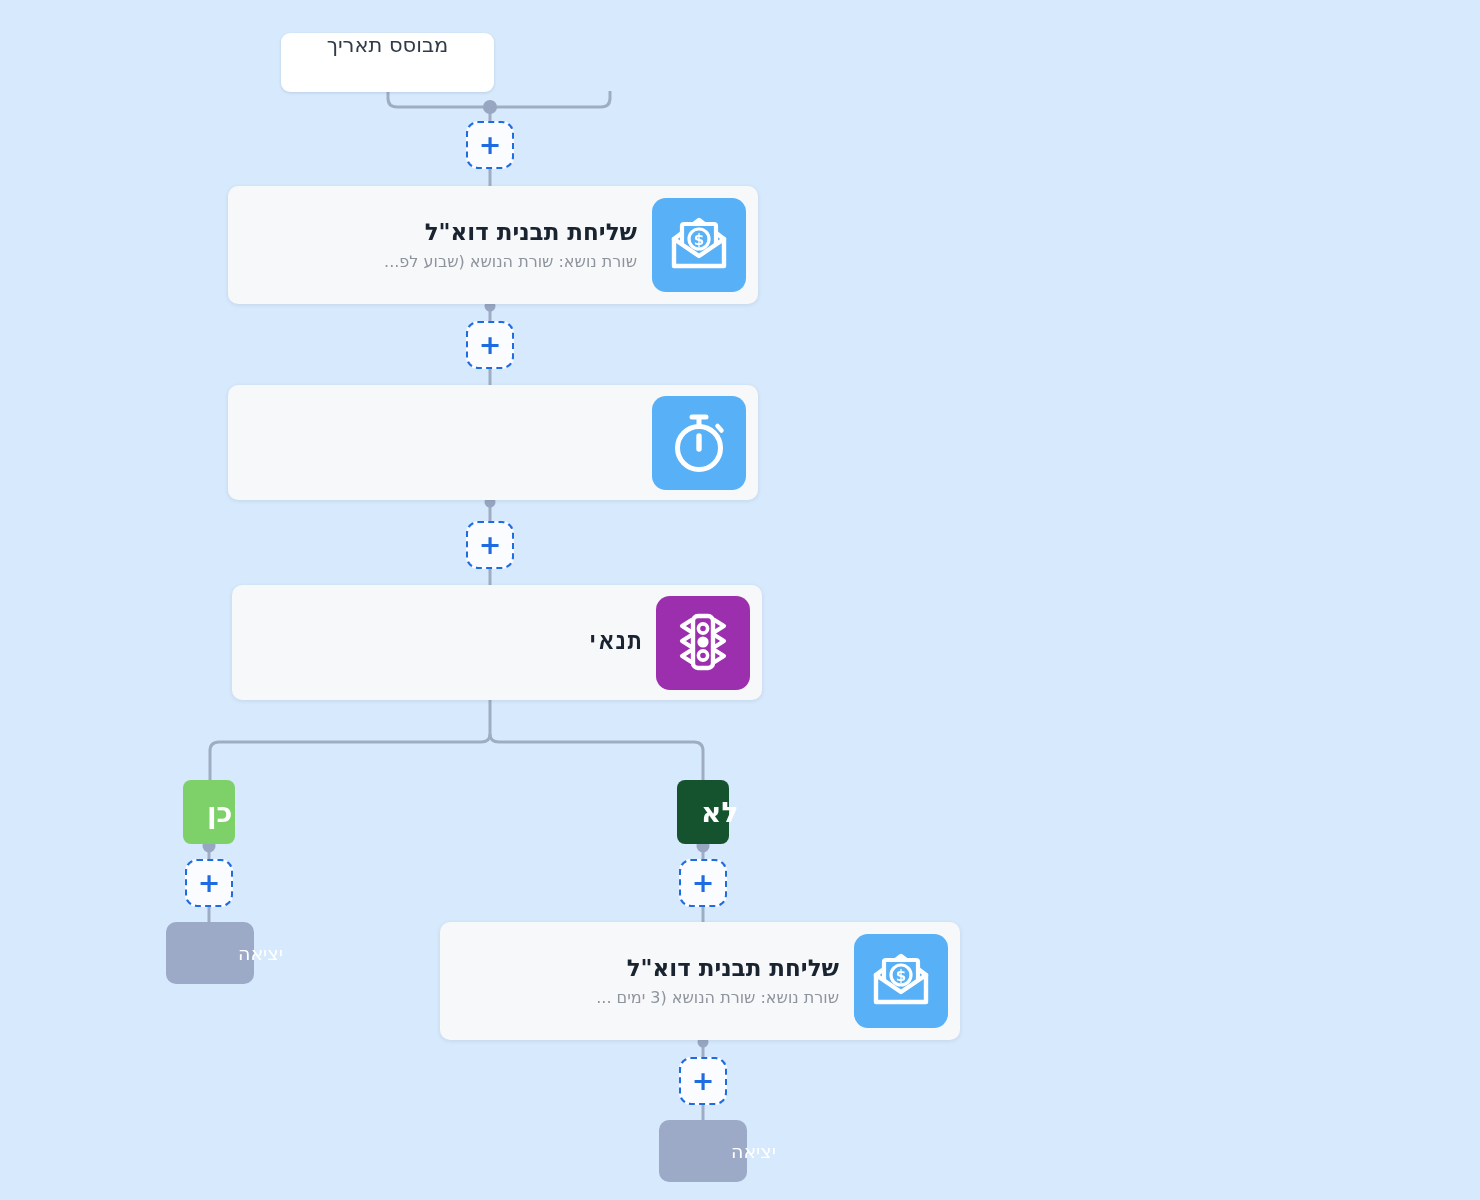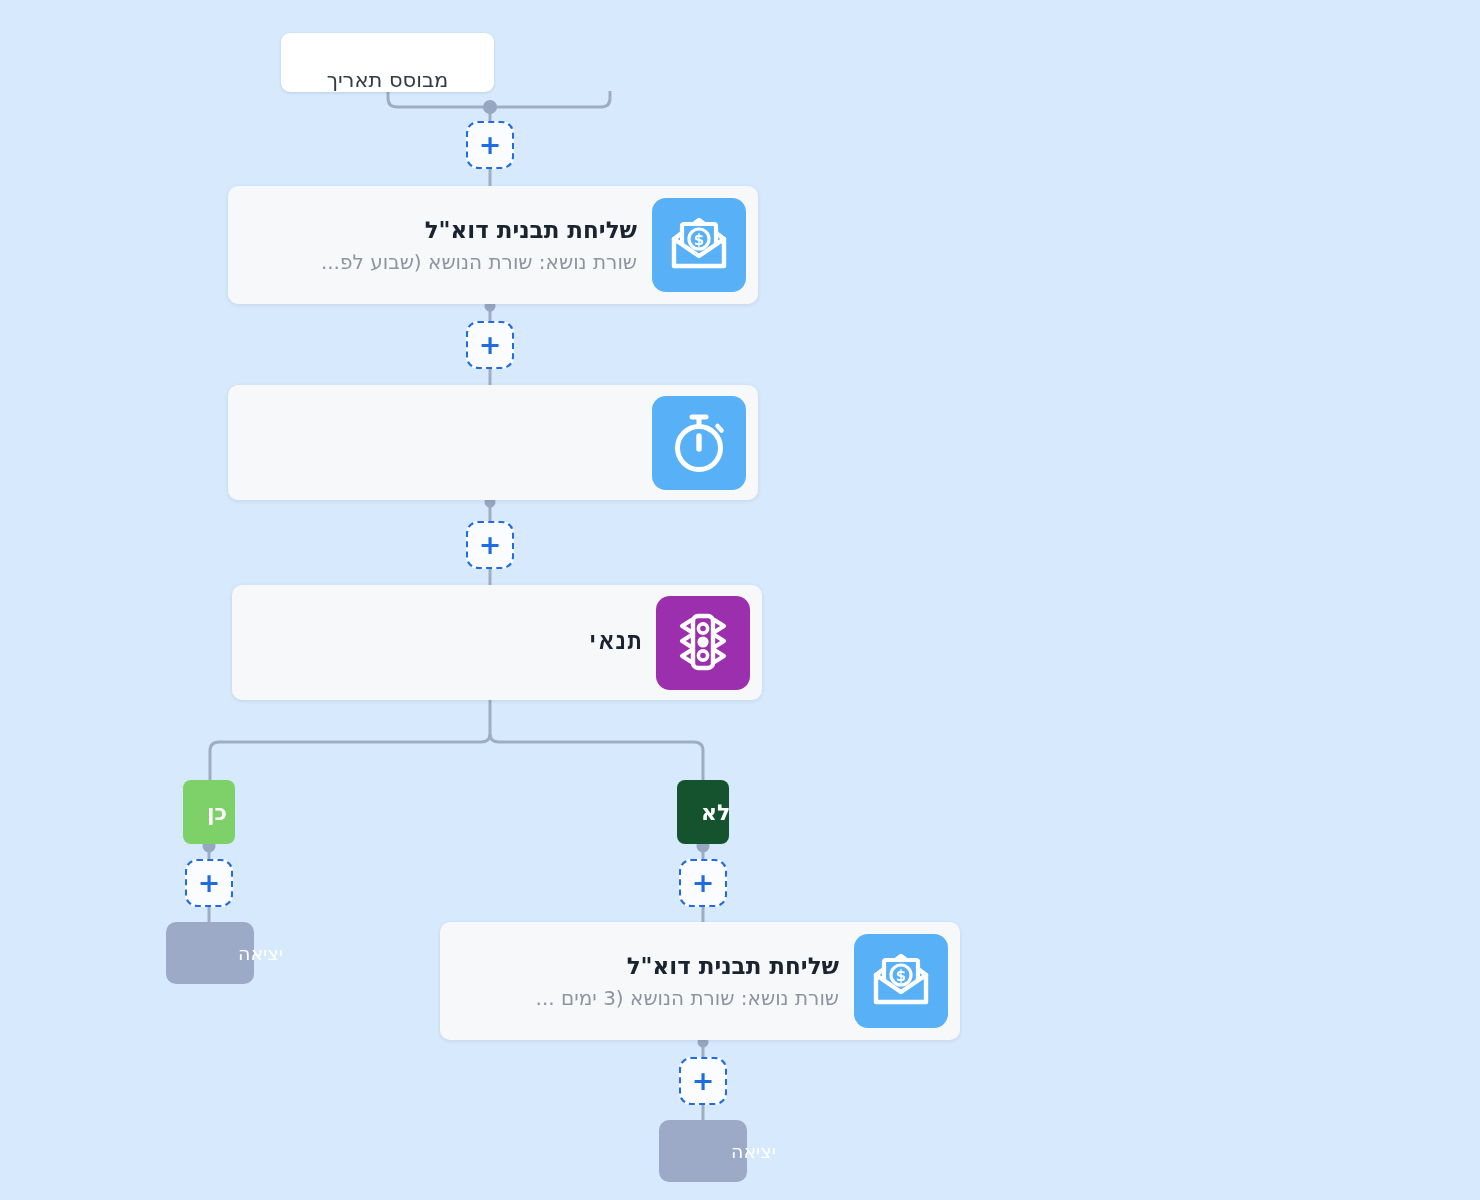--- a/index.html
+++ b/index.html
@@ -7,21 +7,21 @@
     position:relative;width:1480px;height:1200px;overflow:hidden;
     background:#d7e9fc;
     font-family:"DejaVu Sans","Liberation Sans",sans-serif;
   }
   .wires{position:absolute;left:0;top:0;z-index:0;}
   .node{position:absolute;z-index:2;box-sizing:border-box;}
 
   .trigger-box{
     background:#ffffff;border-radius:9px;
     box-shadow:0 1px 3px rgba(25,39,80,.14);
-    display:flex;align-items:flex-end;justify-content:center;
+    display:flex;align-items:flex-start;justify-content:center;
     font-size:21px;color:#323a46;cursor:pointer;
   }
   .add-trigger{
     background:transparent;border:2px dashed #1f6be1;border-radius:10px;
     display:flex;align-items:center;justify-content:center;
     font-size:20px;color:#1f6be1;cursor:pointer;
   }
   .plus{
     width:48px;height:48px;background:#fafcff;
     border:2px dashed #1f6be1;border-radius:12px;
@@ -35,25 +35,25 @@
     box-shadow:0 1px 4px rgba(25,39,80,.10);
     display:flex;align-items:center;gap:15px;padding:0 12px;
     cursor:pointer;
   }
   .icon{
     width:94px;height:94px;border-radius:14px;flex:none;
     display:flex;align-items:center;justify-content:center;
   }
   .txt{flex:1;min-width:0;text-align:right;}
   .title{font-size:23px;font-weight:bold;color:#1a2330;}
-  .subtitle{font-size:20px;color:#8e949d;margin-top:7px;white-space:nowrap;overflow:hidden;}
+  .subtitle{font-size:16px;color:#8e949d;margin-top:7px;white-space:nowrap;overflow:hidden;}
   .subtitle.ltr{direction:ltr;}
 
   .tag{
-    border-radius:8px;color:#ffffff;font-size:22px;font-weight:bold;cursor:default;
+    border-radius:8px;color:#ffffff;font-size:28px;font-weight:bold;cursor:default;
   }
   .tag .lbl{position:absolute;top:50%;transform:translateY(-50%);left:24px;white-space:nowrap;}
 
   .exit{
     border-radius:10px;color:#ffffff;font-size:19px;cursor:default;
   }
   .exit .lbl{position:absolute;top:50%;transform:translateY(-48%);left:72px;white-space:nowrap;}
 </style>
 </head>
 <body>

